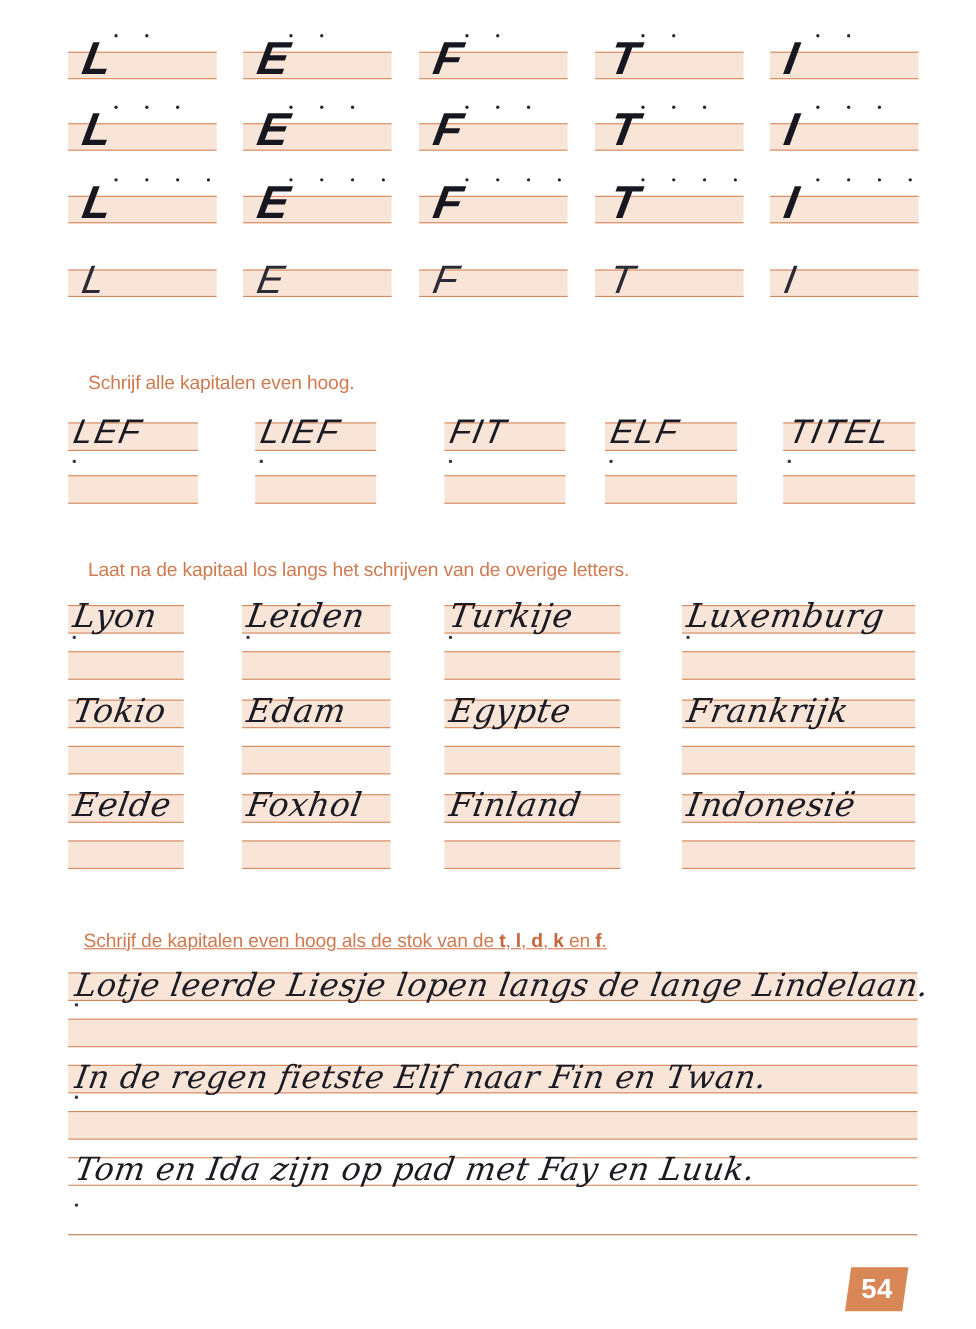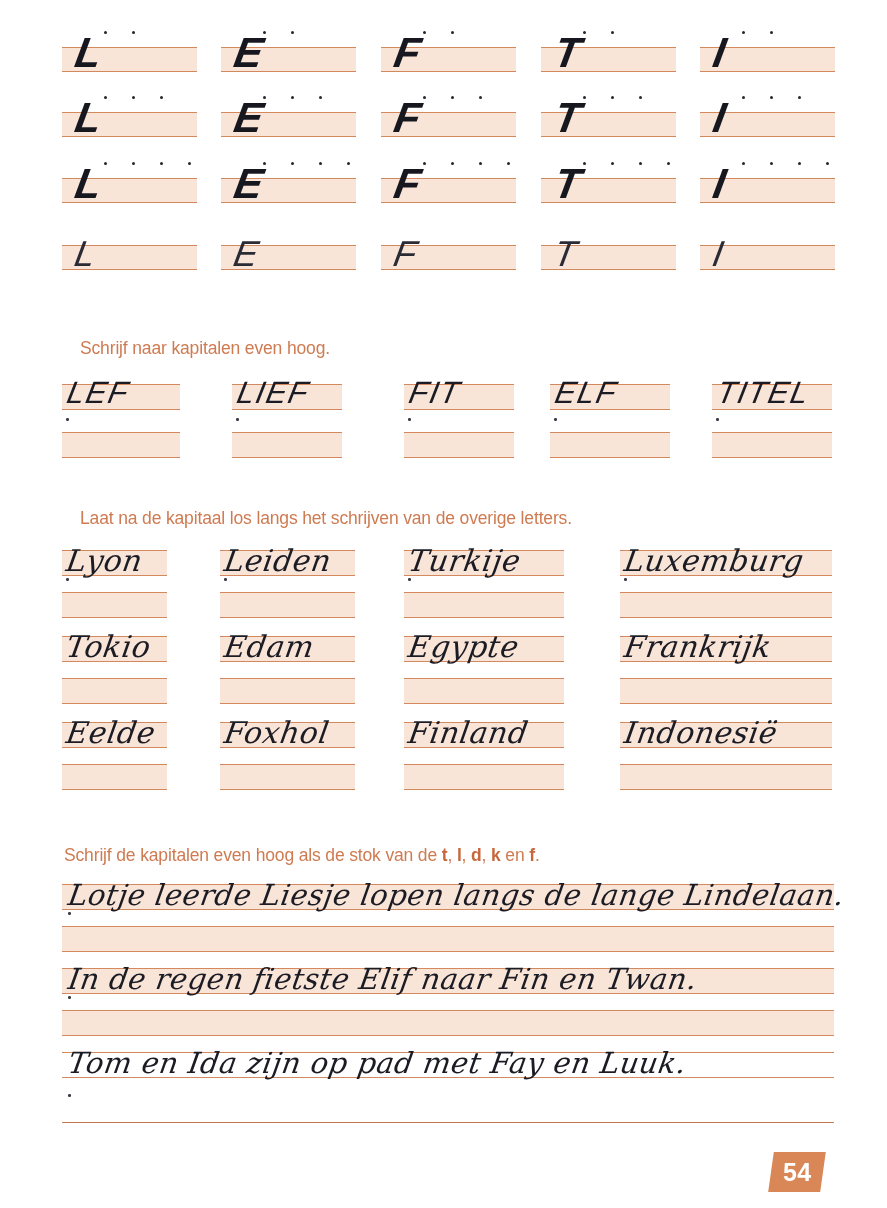--- a/index.html
+++ b/index.html
@@ -261,21 +261,21 @@
         </div>
       </div>
       <div class="strip" style="left: 700px; top: 245px; width: 135px; height: 25px;">
         <div class="band" style="top: 0px; height: 25px;"></div>
         <div class="glyphs">
           <div class="model light" style="left: 10px; bottom: -2px; font-size: 36px;">I</div>
         </div>
       </div>
     </div>
 
-  <div class="heading" style="left:80px;top:338px;">Schrijf naar kapitalen even hoog.</div>
+  <div class="heading" style="left:80px;top:338px;">Schrijf alle kapitalen even hoog.</div>
   <div id="caps-words">
       <div class="strip" style="left: 62px; top: 384px; width: 118px; height: 26px;">
         <div class="band" style="top: 0px; height: 26px;"></div>
         <div class="glyphs">
           <div class="hand caps" style="left: 2px; bottom: -1px; font-size: 31px;">LEF</div>
         </div>
       </div>
       <div class="strip" style="left: 62px; top: 432px; width: 118px; height: 26px;">
         <div class="band" style="top: 0px; height: 26px;"></div>
         <div class="dot small" style="left: 4px; top: -14px;"></div>
@@ -431,21 +431,21 @@
         <div class="band" style="top: 0px; height: 26px;"></div>
         <div class="glyphs">
           <div class="hand" style="left: 2px; bottom: -2px; font-size: 30px;">Indonesië</div>
         </div>
       </div>
       <div class="strip" style="left: 620px; top: 764px; width: 212px; height: 26px;">
         <div class="band" style="top: 0px; height: 26px;"></div>
       </div>
     </div>
 
-  <div class="heading" style="left:64px;top:845px;"><span>Schrijf de kapitalen even hoog als de stok van de </span><b>t</b><span>, </span><b>l</b><span>, </span><b>d</b><span>, </span><b>k</b><span> en </span><b>f</b><span>.</span></div>
+  <div class="heading" style="left:76px;top:845px;text-decoration:underline;"><span>Schrijf de kapitalen even hoog als de stok van de </span><b>t</b><span>, </span><b>l</b><span>, </span><b>d</b><span>, </span><b>k</b><span> en </span><b>f</b><span>.</span></div>
   <div id="sentences">
       <div class="strip" style="left: 62px; top: 884px; width: 772px; height: 26px;">
         <div class="band" style="top: 0px; height: 26px;"></div>
         <div class="glyphs">
           <div class="hand" style="left: 4px; bottom: -2px; font-size: 29px;">Lotje leerde Liesje lopen langs de lange Lindelaan.</div>
         </div>
       </div>
       <div class="strip" style="left: 62px; top: 926px; width: 772px; height: 26px;">
         <div class="band" style="top: 0px; height: 26px;"></div>
         <div class="dot small" style="left: 6px; top: -14px;"></div>

